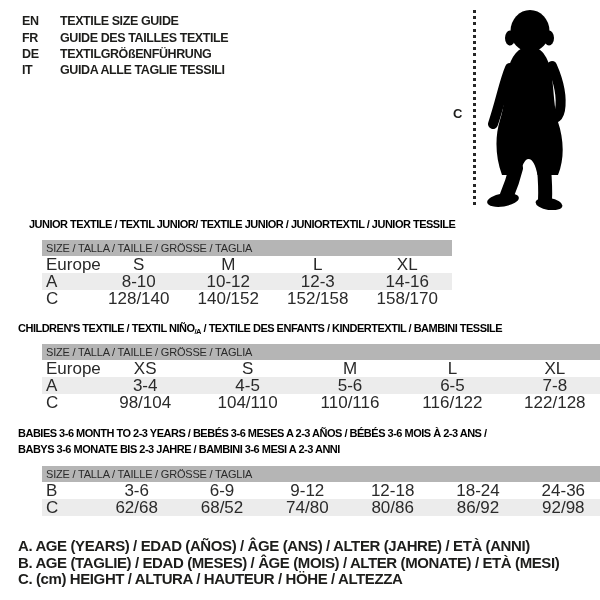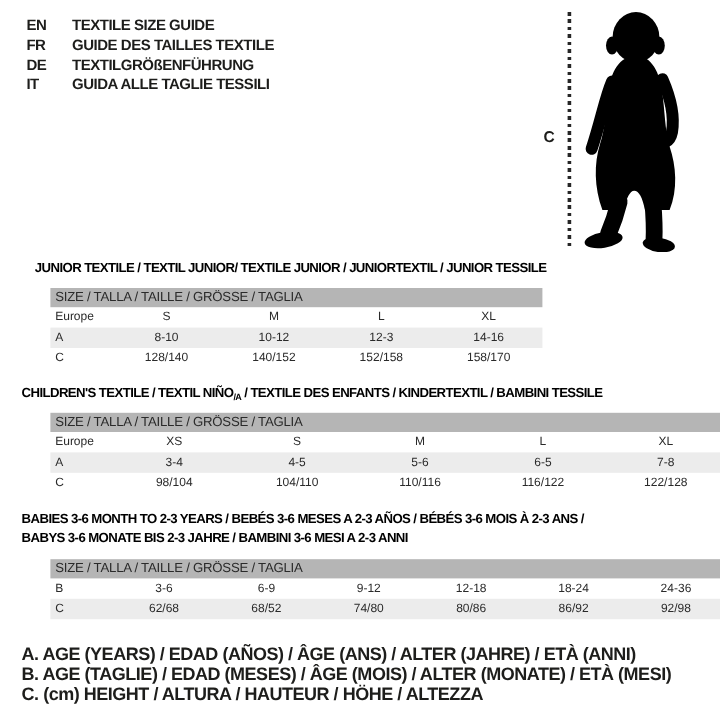--- a/index.html
+++ b/index.html
@@ -29,21 +29,21 @@
   .t3-title{top:425px;}
   .sub{font-size:7.5px;vertical-align:-2px;}
   .tbl{position:absolute;left:18px;margin-left:24px;}
   .t1{top:240px;width:410px;}
   .t2{top:344px;width:564px;}
   .t3{top:466px;width:564px;}
   .size-bar{
     height:16px;background:#b5b5b5;display:flex;align-items:center;
     padding-left:4px;font-size:11px;letter-spacing:-0.2px;color:#2a2a2a;box-sizing:border-box;
   }
-  .trow{display:flex;height:17px;align-items:center;font-size:10px;color:#2a2a2a;}
+  .trow{display:flex;height:17px;align-items:center;font-size:17px;color:#2a2a2a;}
   .trow.shaded{background:#ececec;}
   .cell-label{width:52px;padding-left:4px;box-sizing:border-box;}
   .cell{flex:1;text-align:center;}
   
   .notes{position:absolute;left:18px;top:537px;}
   .note{height:16.5px;font-weight:bold;font-size:15px;letter-spacing:-0.4px;white-space:nowrap;}
 </style>
 </head>
 <body>
 

